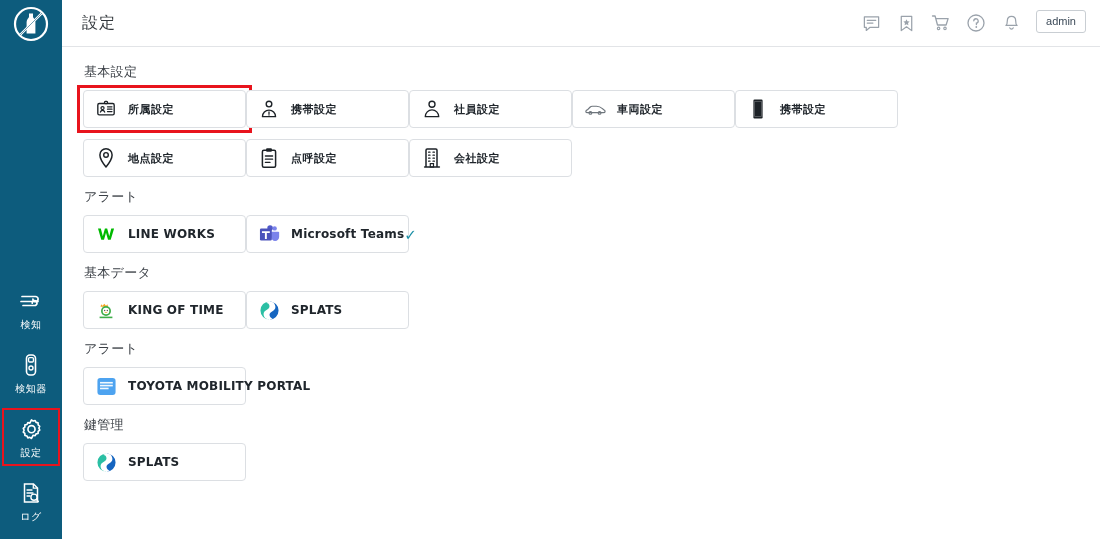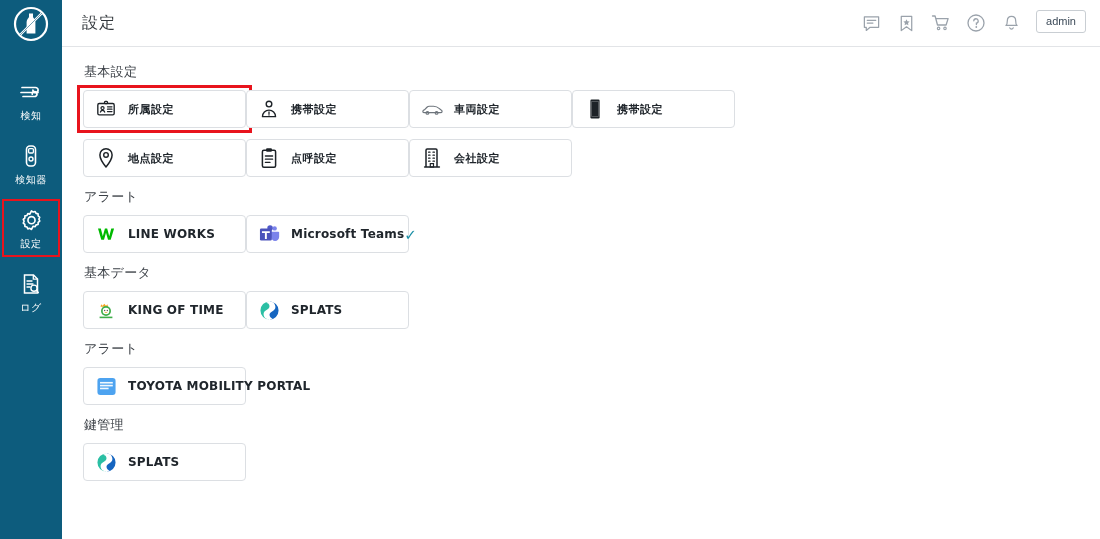--- a/index.html
+++ b/index.html
@@ -11,20 +11,21 @@
   }
   #app { position: relative; width: 1100px; height: 539px; display: flex; }
 
   
   .sidebar {
     width: 62px; height: 539px;
     background: #0d5c7d;
     flex: 0 0 62px;
     display: flex; flex-direction: column; align-items: center;
     position: relative;
+    justify-content: space-between;
   }
   .logo-wrap {
     width: 62px; height: 48px;
     display: flex; align-items: center; justify-content: center;
     margin-top: 2px;
   }
   .nav-list { width: 62px; margin-top: 24px; }
   .nav-item {
     width: 62px; height: 54px;
     display: flex; flex-direction: column; align-items: center; justify-content: center;
@@ -243,20 +244,29 @@
               <svg width="20" height="20" viewBox="0 0 22 22">
                 <circle cx="11" cy="5.6" r="3.1" fill="none" stroke="#1d2227" stroke-width="1.5"></circle>
                 <path d="M3.8 19.4c0-4 3.2-7.2 7.2-7.2s7.2 3.2 7.2 7.2z" fill="none" stroke="#1d2227" stroke-width="1.5" stroke-linejoin="round"></path>
                 <path d="M11 14.2v2.6" stroke="#1d2227" stroke-width="1.4" stroke-linecap="round"></path>
                 <circle cx="11" cy="18.5" r=".7" fill="#1d2227"></circle>
               </svg>
             </span>
             <span class="c-label jp">携帯設定</span>
           </div>
 
+          <div class="card">
+            <span class="c-icon">
+              <svg width="20" height="20" viewBox="0 0 22 22">
+                <circle cx="11" cy="5.8" r="3.3" fill="none" stroke="#1d2227" stroke-width="1.5"></circle>
+                <path d="M3.6 19.4c0-4.1 3.3-7.4 7.4-7.4s7.4 3.3 7.4 7.4z" fill="none" stroke="#1d2227" stroke-width="1.5" stroke-linejoin="round"></path>
+              </svg>
+            </span>
+            <span class="c-label jp">社員設定</span>
+          </div>
 
           <div class="card">
             <span class="c-icon">
               <svg width="22" height="16" viewBox="0 0 24 16">
                 <path d="M2 10.6c0-1 .9-1.6 2-1.9l2.5-2.6c.7-.7 1.6-1.1 2.6-1.1h4.6c2.5 0 4.6 1 6.4 2.6l1.4 1.2c.9.3 1.5.9 1.5 1.8 0 .9-.8 1.4-2 1.4H4c-1.2 0-2-.5-2-1.4z" fill="none" stroke="#6e757c" stroke-width="1.3" stroke-linejoin="round"></path>
                 <circle cx="7" cy="12.3" r="1.5" fill="none" stroke="#6e757c" stroke-width="1.2"></circle>
                 <circle cx="17" cy="12.3" r="1.5" fill="none" stroke="#6e757c" stroke-width="1.2"></circle>
               </svg>
             </span>
             <span class="c-label jp">車両設定</span>

